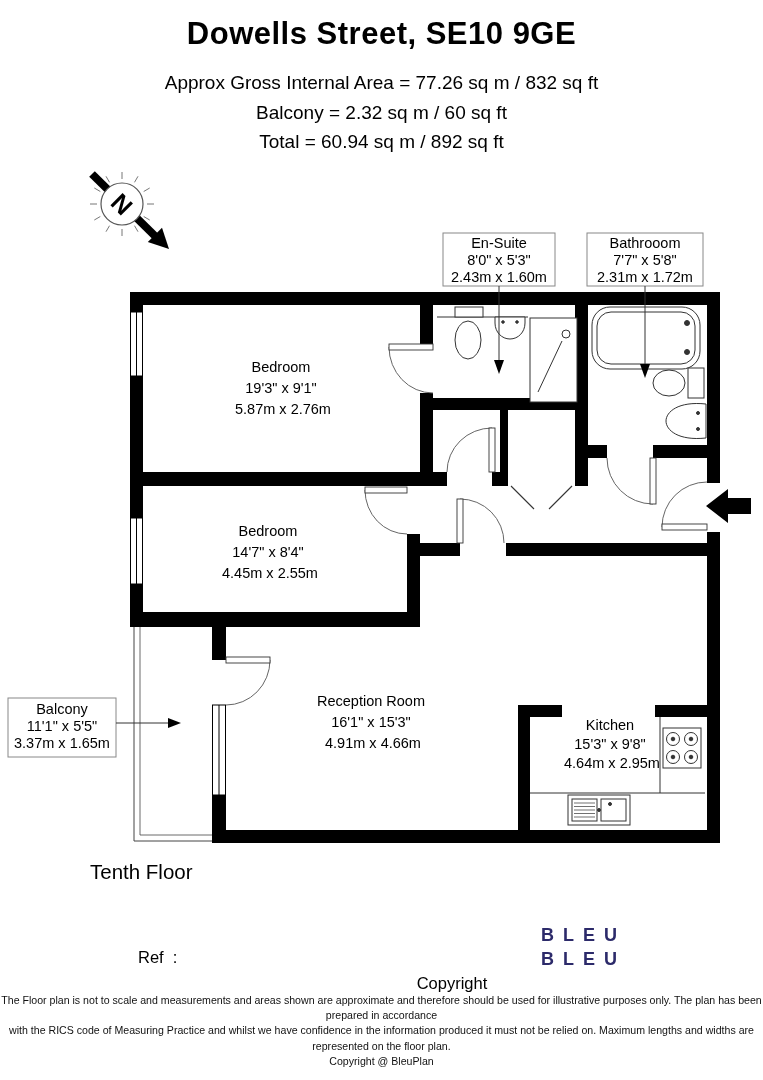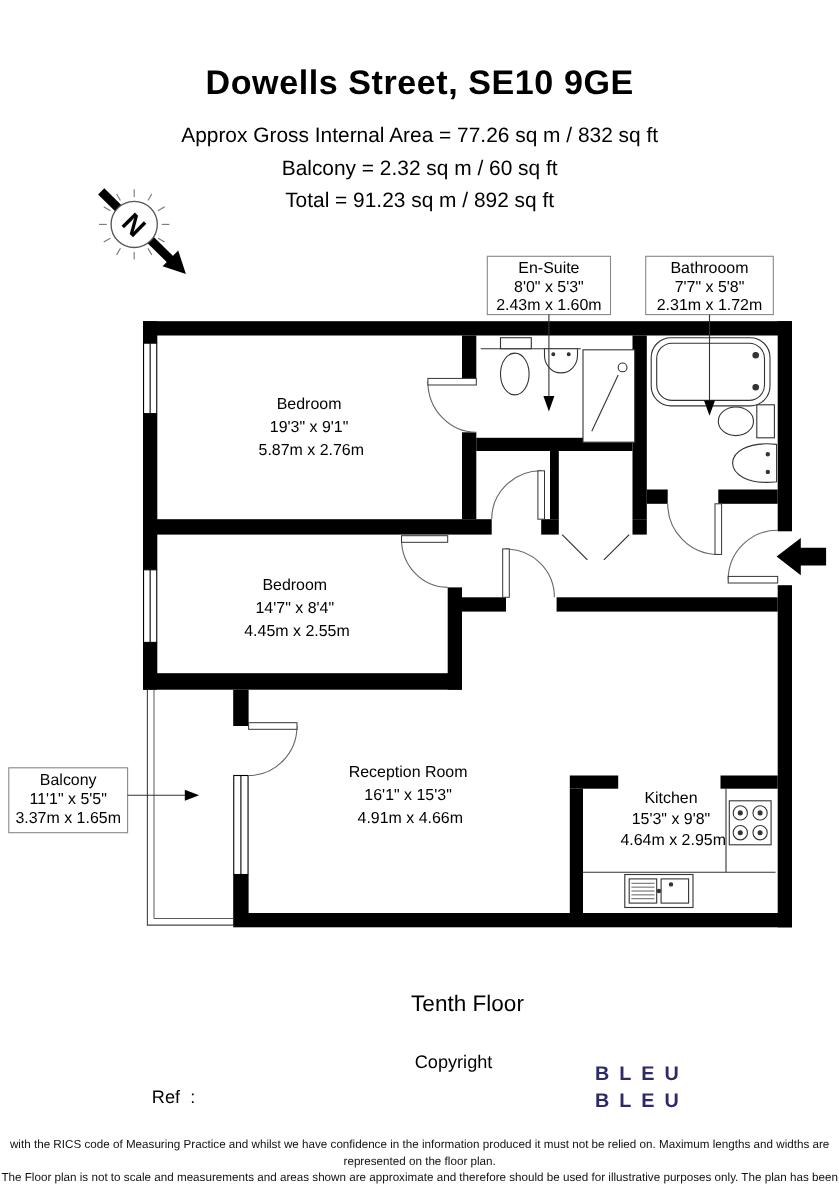--- a/index.html
+++ b/index.html
@@ -1,37 +1,37 @@
 <!DOCTYPE html>
 <html><head>
 <meta charset="utf-8">
 <style>
   html,body{margin:0;padding:0;background:#fff;}
   body{width:763px;height:1080px;position:relative;font-family:"Liberation Sans",sans-serif;color:#000;overflow:hidden;}
-  .abs{position:absolute;margin-top:41px;}
+  .abs{position:absolute;}
   .hdr-title{top:16px;left:0;width:763px;text-align:center;font-size:31px;font-weight:bold;letter-spacing:0.5px;}
   .hdr-line{left:0;width:763px;text-align:center;font-size:19px;}
   #area1{top:72px}#area2{top:102px}#area3{top:131px}
-  .floor-label{top:860px;left:90px;width:670px;text-align:center;font-size:20.5px;}
+  .floor-label{top:860px;left:90px;width:670px;font-size:20.5px;}
   .ref-label{top:948px;left:138px;font-size:16.5px;white-space:pre;}
-  .copyright-label{top:916px;left:377px;width:150px;text-align:left;font-size:16.5px;}
+  .copyright-label{top:974px;left:377px;width:150px;text-align:center;font-size:16.5px;}
   .logo{top:923px;left:541px;line-height:24px;font-size:18px;font-weight:bold;letter-spacing:9px;}
   .disclaimer{top:993px;left:0;width:763px;text-align:center;font-size:10.6px;line-height:15.2px;color:#111;}
   svg{position:absolute;top:0;left:0;}
   svg text{font-family:"Liberation Sans",sans-serif;fill:#000;}
   .room-label{font-size:14.5px;}
   .box-label{font-size:14.5px;}
 </style>
 </head>
 <body>
 
 <div class="abs hdr-title">Dowells Street, SE10 9GE</div>
 <div class="abs hdr-line" id="area1">Approx Gross Internal Area = 77.26 sq m / 832 sq ft</div>
 <div class="abs hdr-line" id="area2">Balcony = 2.32 sq m / 60 sq ft</div>
-<div class="abs hdr-line" id="area3">Total = 91.23 sq m / 892 sq ft</div>
+<div class="abs hdr-line" id="area3">Total = 60.94 sq m / 892 sq ft</div>
 
 <svg width="763" height="1080" viewBox="0 0 763 1080">
 
   <g>
     <line x1="92" y1="174" x2="156" y2="237" stroke="#000" stroke-width="8"></line>
     <polygon points="169,249 147.8,242 162,227.8" fill="#000"></polygon>
     <circle cx="122" cy="204" r="21" fill="#fff" stroke="#555" stroke-width="1.2"></circle>
     <g stroke="#777" stroke-width="1">
       <line x1="147" y1="204" x2="154" y2="204"></line>
         <line x1="143.7" y1="216.5" x2="149.7" y2="220"></line>
@@ -239,16 +239,16 @@
 <div class="abs floor-label">Tenth Floor</div>
 
 <div class="abs ref-label">Ref  :</div>
 <div class="abs copyright-label">Copyright</div>
 <div class="abs logo" id="logo" style="color: rgb(44, 42, 106);">
   <div>BLEU</div>
   <div>BLEU</div>
 </div>
 
 <div class="abs disclaimer">
+  <div>The Floor plan is not to scale and measurements and areas shown are approximate and therefore should be used for illustrative purposes only. The plan has been prepared in accordance</div>
   <div>with the RICS code of Measuring Practice and whilst we have confidence in the information produced it must not be relied on. Maximum lengths and widths are represented on the floor plan.</div>
-  <div>The Floor plan is not to scale and measurements and areas shown are approximate and therefore should be used for illustrative purposes only. The plan has been prepared in accordance</div>
   <div>Copyright @ BleuPlan</div>
 </div>
 
 </body></html>

